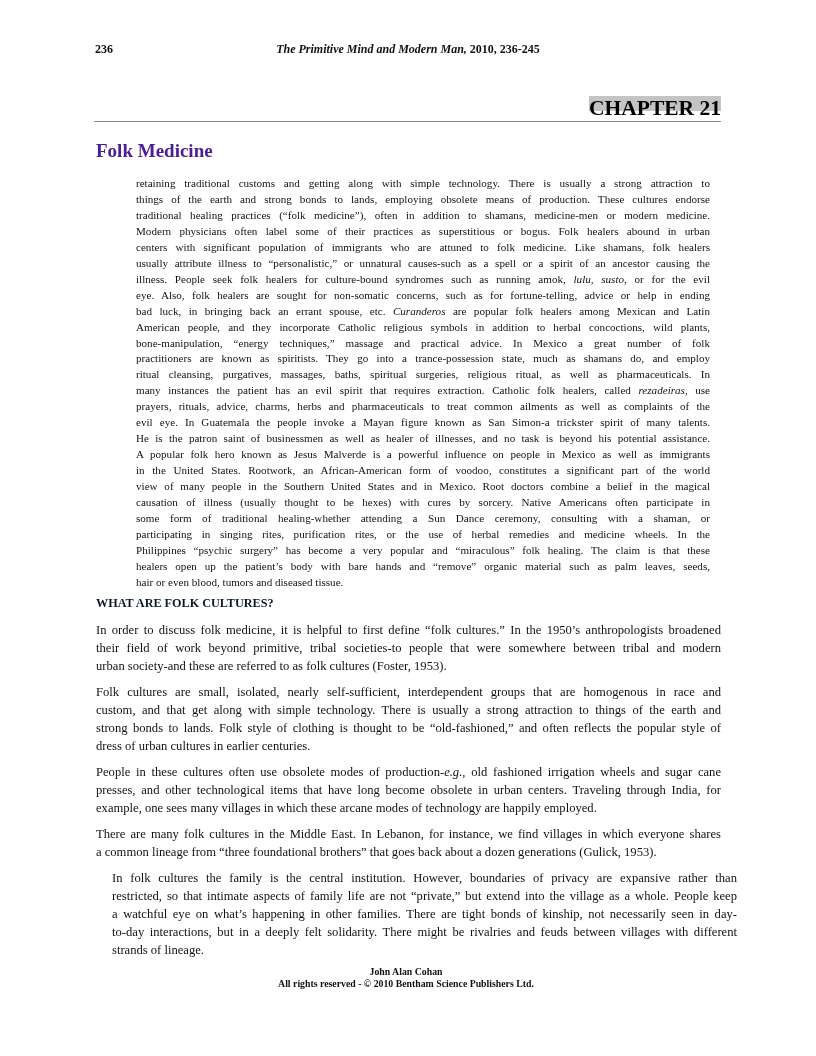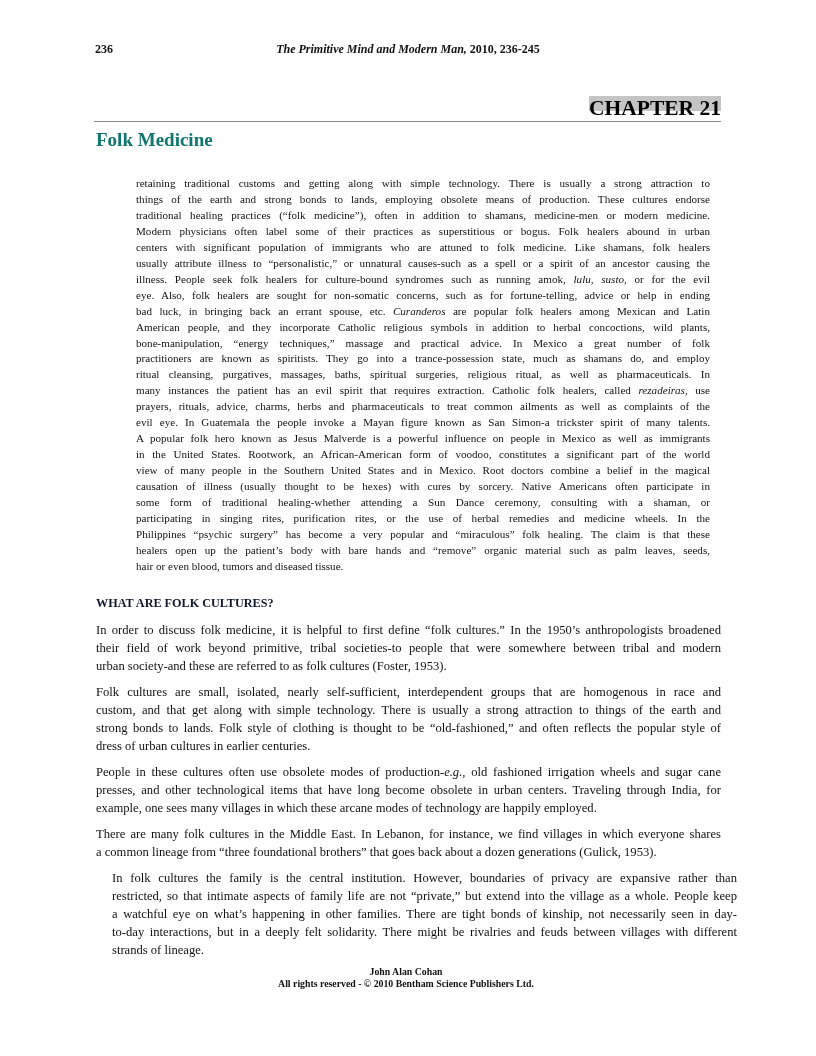--- a/index.html
+++ b/index.html
@@ -19,22 +19,22 @@
     .chapter-box {
       position: absolute; top: 96px; left: 589px; width: 132px; height: 15px;
       background: #c4c4c4; font-weight: bold; font-size: 21.5px;
       line-height: 25px; text-align: center; color: #000;
     }
     .rule {
       position: absolute; top: 121px; left: 94px; width: 627px; height: 0;
       border-top: 1.5px solid #8a8a8a;
     }
     .title {
-      position: absolute; top: 129px; left: 96px;
-      font-size: 19px; font-weight: bold; color: #0f766e;
+      position: absolute; top: 140px; left: 96px;
+      font-size: 19px; font-weight: bold; color: #4c1d95;
     }
     .abstract {
       position: absolute; top: 176px; left: 136px; width: 574px;
       font-size: 11.1px; line-height: 15.95px; text-align: justify;
       text-align-last: left;
     }
     .abstract .lbl { font-weight: bold; }
     .abstract .ln { display: block; text-align: justify; text-align-last: justify; white-space: nowrap; }
     .abstract .ln.last { text-align-last: left; }
     .section-heading {
@@ -80,20 +80,21 @@
     <span class="ln"><span>illness. People seek folk healers for culture-bound syndromes such as running amok, </span><i>lulu, susto</i><span>, or for the evil</span></span>
     <span class="ln">eye. Also, folk healers are sought for non-somatic concerns, such as for fortune-telling, advice or help in ending</span>
     <span class="ln"><span>bad luck, in bringing back an errant spouse, etc. </span><i>Curanderos</i><span> are popular folk healers among Mexican and Latin</span></span>
     <span class="ln">American people, and they incorporate Catholic religious symbols in addition to herbal concoctions, wild plants,</span>
     <span class="ln">bone-manipulation, “energy techniques,” massage and practical advice. In Mexico a great number of folk</span>
     <span class="ln">practitioners are known as spiritists. They go into a trance-possession state, much as shamans do, and employ</span>
     <span class="ln">ritual cleansing, purgatives, massages, baths, spiritual surgeries, religious ritual, as well as pharmaceuticals. In</span>
     <span class="ln"><span>many instances the patient has an evil spirit that requires extraction. Catholic folk healers, called </span><i>rezadeiras,</i><span> use</span></span>
     <span class="ln">prayers, rituals, advice, charms, herbs and pharmaceuticals to treat common ailments as well as complaints of the</span>
     <span class="ln">evil eye. In Guatemala the people invoke a Mayan figure known as San Simon-a trickster spirit of many talents.</span>
+    <span class="ln">He is the patron saint of businessmen as well as healer of illnesses, and no task is beyond his potential assistance.</span>
     <span class="ln">A popular folk hero known as Jesus Malverde is a powerful influence on people in Mexico as well as immigrants</span>
     <span class="ln">in the United States. Rootwork, an African-American form of voodoo, constitutes a significant part of the world</span>
     <span class="ln">view of many people in the Southern United States and in Mexico. Root doctors combine a belief in the magical</span>
     <span class="ln">causation of illness (usually thought to be hexes) with cures by sorcery. Native Americans often participate in</span>
     <span class="ln">some form of traditional healing-whether attending a Sun Dance ceremony, consulting with a shaman, or</span>
     <span class="ln">participating in singing rites, purification rites, or the use of herbal remedies and medicine wheels. In the</span>
     <span class="ln">Philippines “psychic surgery” has become a very popular and “miraculous” folk healing. The claim is that these</span>
     <span class="ln">healers open up the patient’s body with bare hands and “remove” organic material such as palm leaves, seeds,</span>
     <span class="ln last">hair or even blood, tumors and diseased tissue.</span>
   </div>

